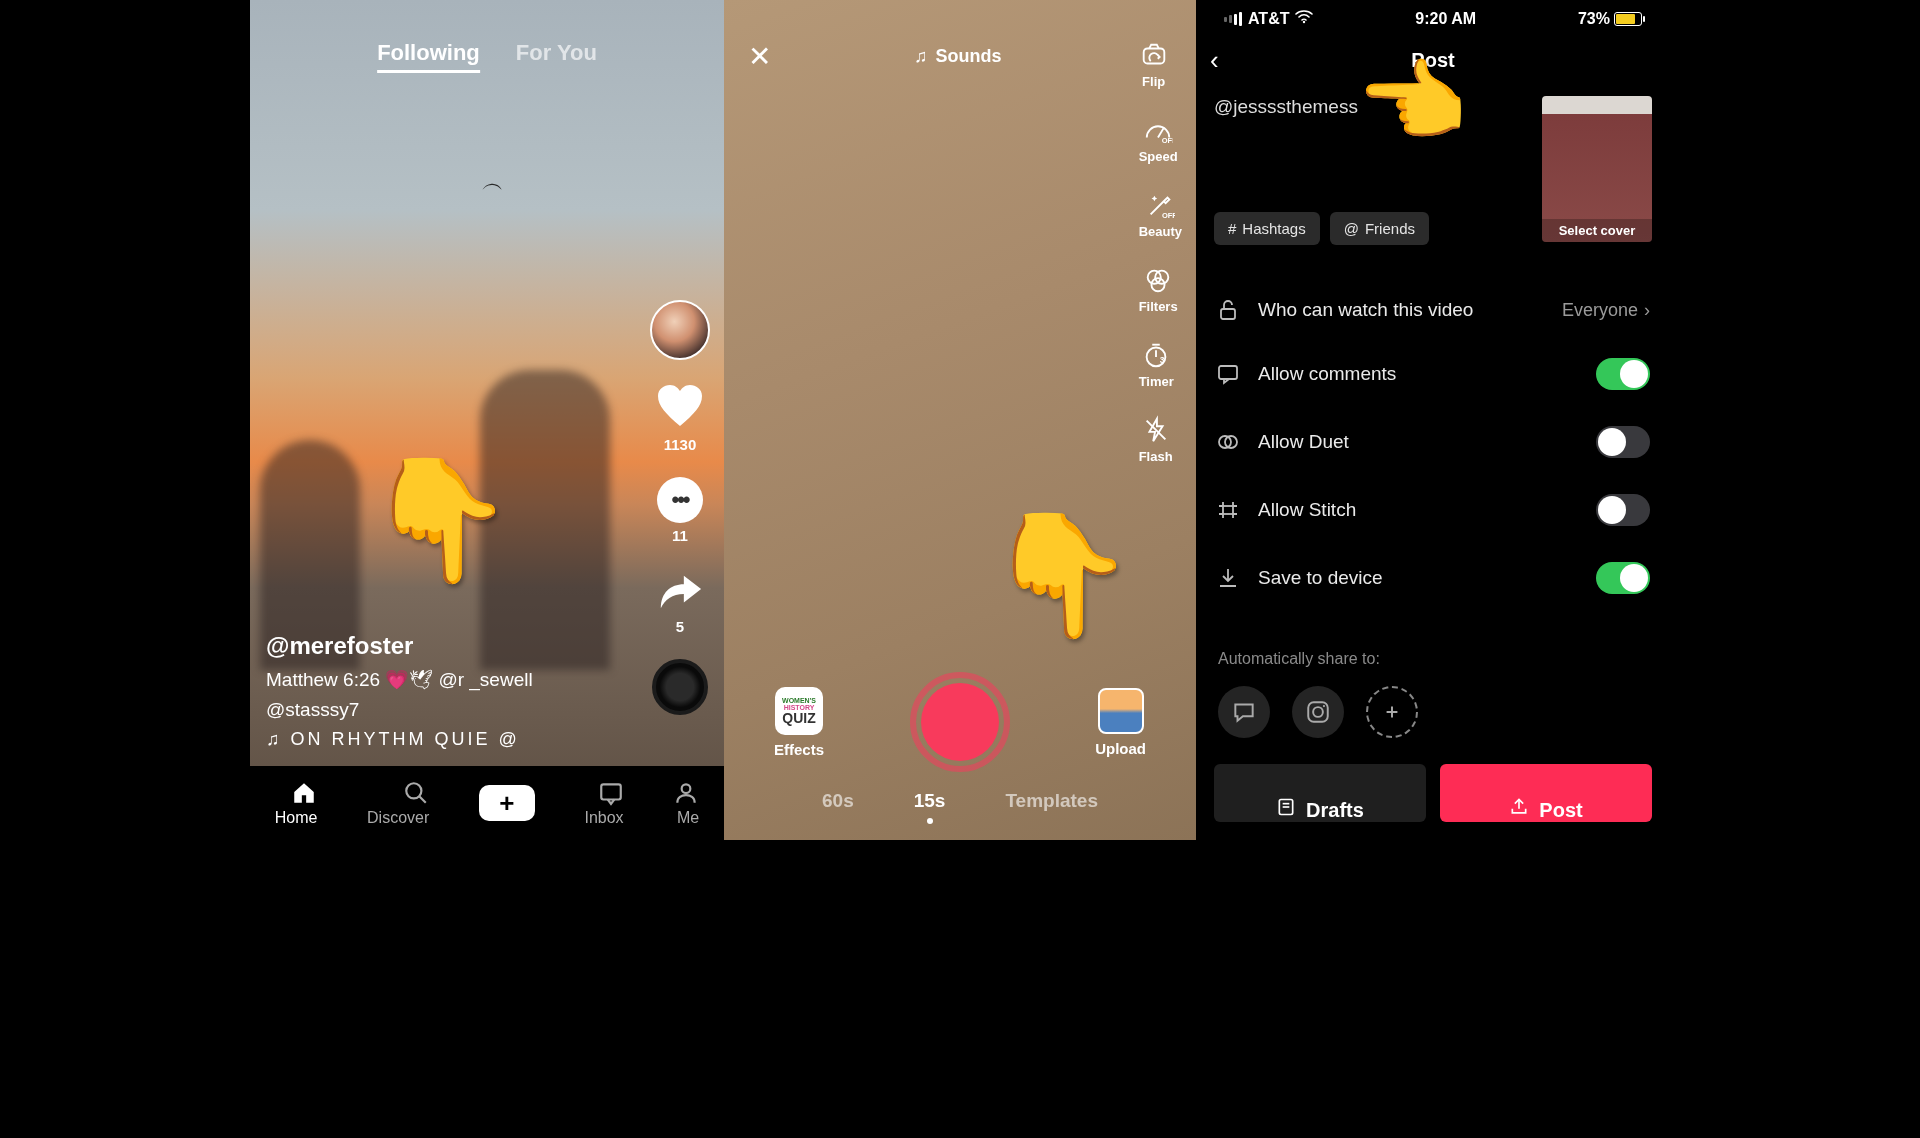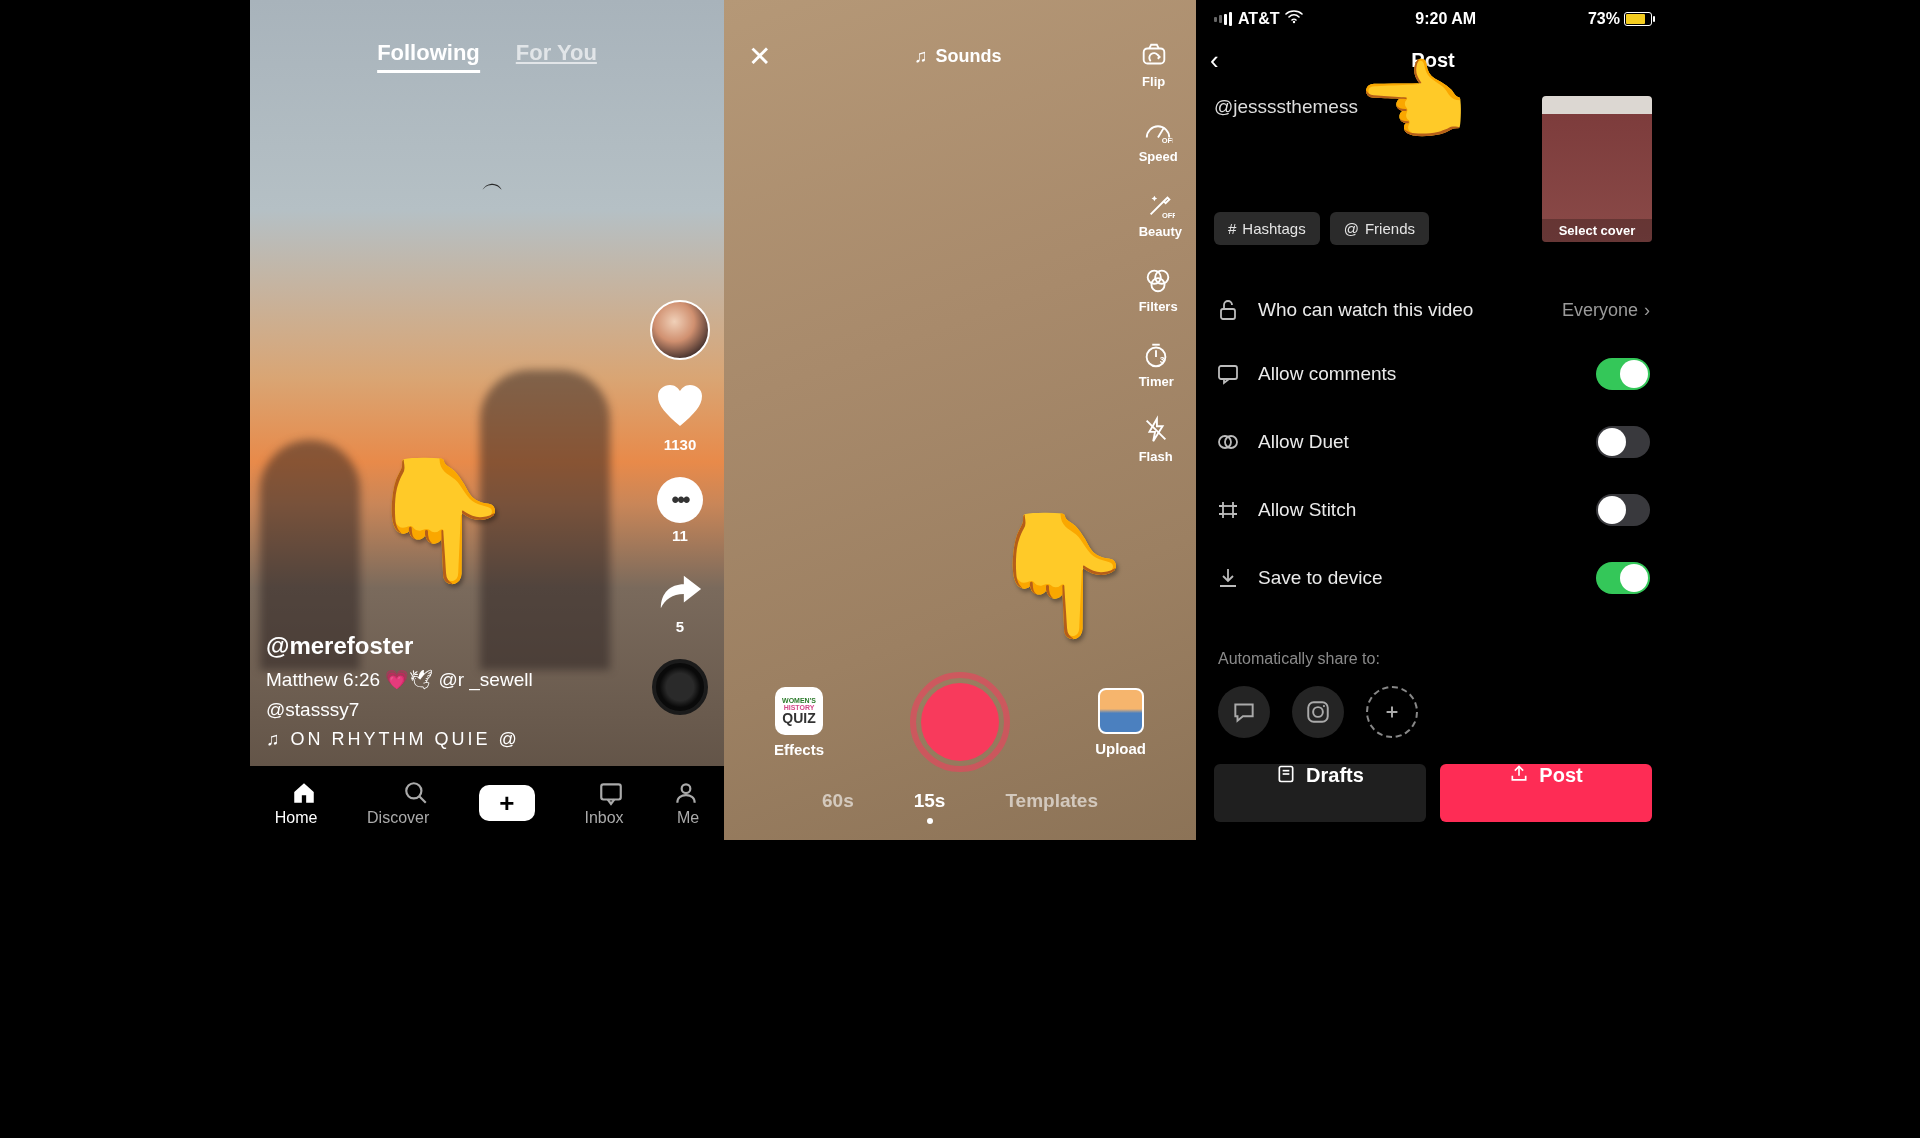--- a/index.html
+++ b/index.html
@@ -4,21 +4,21 @@
 <style>
   * { box-sizing: border-box; margin: 0; padding: 0; }
   html, body { width: 1920px; height: 1138px; background: #000; font-family: -apple-system, Helvetica, Arial, sans-serif; overflow: hidden; }
   .stage { width: 1420px; height: 840px; position: relative; margin: 0 auto; background: #fff; }
   .phone { position: absolute; top: 0; height: 840px; overflow: hidden; }
 
   
   .s1 { left: 0; width: 474px; background: linear-gradient(to bottom, #a8b3bb 0%, #b5c0c5 25%, #d9a574 45%, #e88a4a 55%, #c98658 60%, #7a6a5c 70%, #5a4c40 100%); }
   .feed-tabs { position: absolute; top: 40px; left: 50%; transform: translateX(-50%); display: flex; gap: 36px; color: #fff; font-weight: 700; font-size: 22px; }
   .feed-tabs .active { border-bottom: 3px solid #fff; padding-bottom: 4px; }
-  .feed-tabs .inactive { opacity: .65; font-weight: 600; text-decoration: underline; }
+  .feed-tabs .inactive { opacity: .65; font-weight: 600; }
   .bird { position: absolute; top: 168px; left: 232px; font-size: 22px; color: #2a2a2a; }
   .beach-person { position: absolute; bottom: 170px; width: 120px; height: 280px; background: rgba(40,30,30,0.5); border-radius: 50px 50px 0 0; filter: blur(4px); }
   .bp1 { left: 10px; height: 230px; width: 100px; }
   .bp2 { left: 230px; height: 300px; width: 130px; }
   .side-actions { position: absolute; right: 14px; top: 300px; display: flex; flex-direction: column; align-items: center; gap: 24px; color: #fff; }
   .avatar-ring { width: 60px; height: 60px; border-radius: 50%; border: 2px solid #fff; background: radial-gradient(circle at 40% 35%, #f0d0b8 0%, #d09070 40%, #3a2a28 80%); }
   .sa-item { display: flex; flex-direction: column; align-items: center; gap: 4px; font-size: 15px; font-weight: 600; }
   .heart { width: 48px; height: 48px; background: #fff; clip-path: path('M24 42 C10 30 2 22 2 12 C2 5 8 1 14 1 C19 1 22 4 24 7 C26 4 29 1 34 1 C40 1 46 5 46 12 C46 22 38 30 24 42 Z'); }
   .comment-bubble { width: 46px; height: 46px; border-radius: 50%; background: #fff; display: flex; align-items: center; justify-content: center; color: #333; font-size: 22px; letter-spacing: -2px; }
   .share-arrow { width: 46px; height: 46px; }
@@ -53,21 +53,21 @@
   .effects-tile { width: 48px; height: 48px; border-radius: 10px; background: #fff; display: flex; flex-direction: column; align-items: center; justify-content: center; font-size: 7px; font-weight: 800; color: #2a7a2a; line-height: 1; }
   .upload-tile { width: 46px; height: 46px; border-radius: 8px; border: 2px solid #fff; background: linear-gradient(to bottom, #f6b56d 45%, #4b80bf 55%); }
   .record { width: 100px; height: 100px; border-radius: 50%; border: 6px solid rgba(248,58,92,0.55); display: flex; align-items: center; justify-content: center; }
   .record-inner { width: 78px; height: 78px; border-radius: 50%; background: #f83a5c; }
   .durations { display: flex; gap: 60px; font-size: 19px; font-weight: 700; color: rgba(255,255,255,.6); position: relative; }
   .durations .sel { color: #fff; position: relative; }
   .durations .sel::after { content: ""; position: absolute; left: 50%; bottom: -12px; transform: translateX(-50%); width: 6px; height: 6px; background: #fff; border-radius: 50%; }
 
   
   .s3 { left: 946px; width: 474px; background: #000; color: #fff; }
-  .status-bar { position: absolute; top: 10px; left: 0; right: 0; display: flex; align-items: center; justify-content: space-between; padding: 0 18px; font-size: 16px; font-weight: 600; }
+  .status-bar { position: absolute; top: 10px; left: 0; right: 0; display: flex; align-items: center; justify-content: space-between; padding: 0 28px; font-size: 16px; font-weight: 600; }
   .battery { display: flex; align-items: center; gap: 4px; }
   .bat-shell { width: 28px; height: 14px; border: 1.5px solid #fff; border-radius: 3px; position: relative; }
   .bat-shell::after { content: ""; position: absolute; right: -4px; top: 3px; width: 2px; height: 6px; background: #fff; border-radius: 1px; }
   .bat-fill { position: absolute; left: 1px; top: 1px; bottom: 1px; width: 73%; background: #f5cd1f; border-radius: 1px; }
   .post-head { position: absolute; top: 42px; left: 0; right: 0; display: flex; align-items: center; justify-content: center; height: 36px; }
   .back-chev { position: absolute; left: 14px; font-size: 26px; }
   .post-title { font-size: 20px; font-weight: 700; }
   .caption-area { position: absolute; top: 96px; left: 18px; right: 18px; height: 150px; }
   .caption-text { font-size: 19px; color: #ddd; }
   .cover-thumb { position: absolute; right: 0; top: 0; width: 110px; height: 146px; border-radius: 4px; background: linear-gradient(to bottom, #dcd7d2 12%, #7d3c3c 12%, #8a4a48 100%); overflow: hidden; display: flex; align-items: flex-end; justify-content: center; }
@@ -85,21 +85,21 @@
   .toggle.on { background: #34c759; }
   .toggle.on .knob { right: 2px; }
   .toggle.off { background: #39393d; }
   .toggle.off .knob { left: 2px; }
   .share-label { position: absolute; top: 650px; left: 22px; color: #8a8a8a; font-size: 16px; }
   .share-row { position: absolute; top: 686px; left: 22px; display: flex; gap: 22px; }
   .share-btn { width: 52px; height: 52px; border-radius: 50%; background: #242424; display: flex; align-items: center; justify-content: center; color: #aaa; }
   .share-btn svg { width: 26px; height: 26px; stroke: #aaa; fill: none; stroke-width: 1.8; }
   .dashed-circle { border: 2px dashed #888; background: transparent; }
   .post-buttons { position: absolute; bottom: 18px; left: 18px; right: 18px; display: flex; gap: 14px; }
-  .pbtn { flex: 1; height: 58px; border-radius: 6px; display: flex; align-items: flex-start; justify-content: center; gap: 10px; font-size: 20px; font-weight: 700; }
+  .pbtn { flex: 1; height: 58px; border-radius: 6px; display: flex; align-items: flex-end; justify-content: center; gap: 10px; font-size: 20px; font-weight: 700; }
   .pbtn.drafts { background: #1f1f1f; color: #fff; }
   .pbtn.post { background: #fe2c55; color: #fff; }
 
   
   .pointer { position: absolute; font-size: 120px; filter: drop-shadow(2px 3px 2px rgba(0,0,0,.35)); }
 
   .sig { display: flex; align-items: center; gap: 2px; }
   .sig span { width: 3px; background: #fff; border-radius: 1px; }
   .sig .b1 { height: 5px; opacity: .4; }
   .sig .b2 { height: 8px; opacity: .4; }

